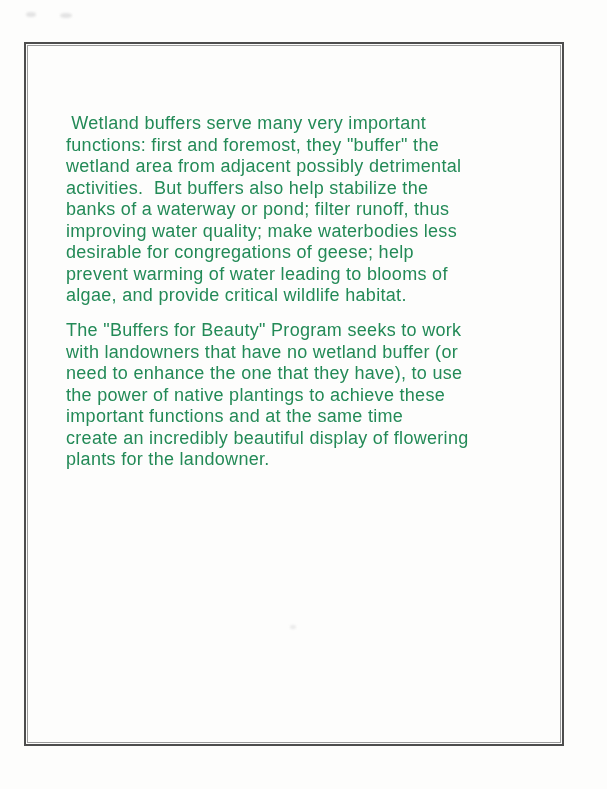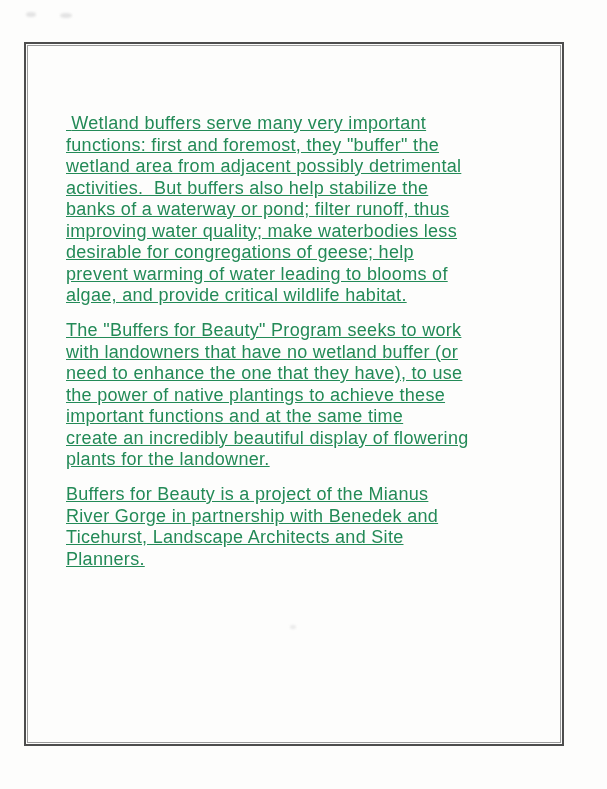--- a/index.html
+++ b/index.html
@@ -50,21 +50,20 @@
     top: 113px;
     width: 478px;
     color: #238a57;
     font-size: 18px;
     line-height: 21.5px;
     letter-spacing: 0.3px;
   }
   .content p {
     margin: 0 0 13.5px 0;
     white-space: pre-wrap;
-    text-decoration: underline;
   }
 </style>
 </head>
 <body>
 
 <div class="smudge smudge-a"></div>
 <div class="smudge smudge-b"></div>
 <div class="smudge smudge-c"></div>
 
 <div class="frame-outer">
@@ -81,17 +80,13 @@
 desirable for congregations of geese; help
 prevent warming of water leading to blooms of
 algae, and provide critical wildlife habitat.</p>
   <p>The "Buffers for Beauty" Program seeks to work
 with landowners that have no wetland buffer (or
 need to enhance the one that they have), to use
 the power of native plantings to achieve these
 important functions and at the same time
 create an incredibly beautiful display of flowering
 plants for the landowner.</p>
-  <p>Buffers for Beauty is a project of the Mianus
-River Gorge in partnership with Benedek and
-Ticehurst, Landscape Architects and Site
-Planners.</p>
 </div>
 
 </body></html>

